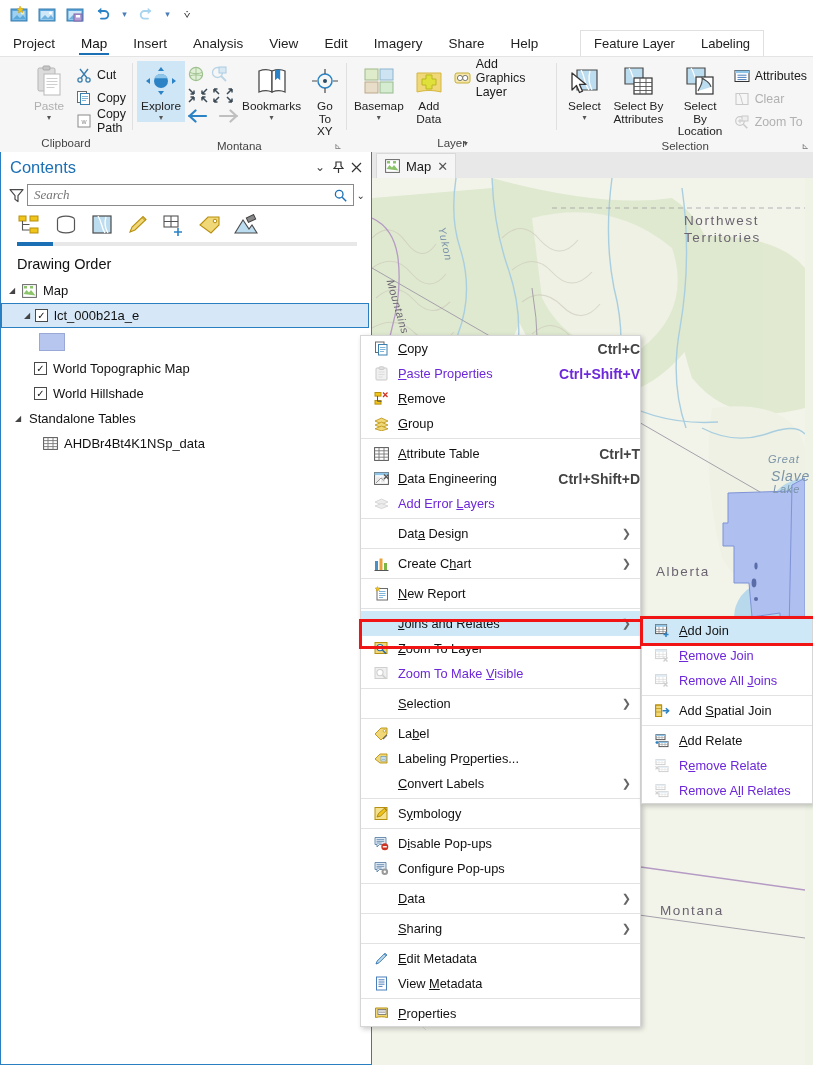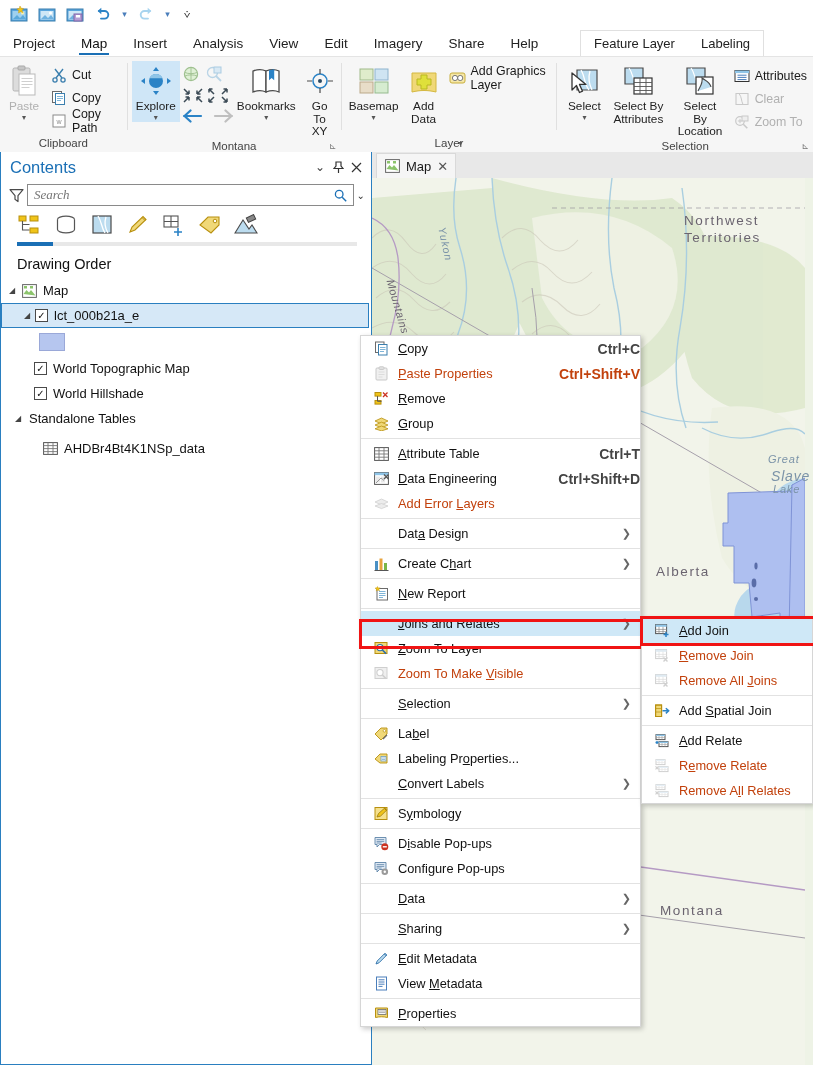--- a/index.html
+++ b/index.html
@@ -63,21 +63,21 @@
   #search-caret { font-size:10px; color:#333; padding-left:3px; cursor:pointer;}
   #ctab-row { height:34px; display:flex; align-items:center; padding-left:16px; gap:10px; }
   .ctab { width:26px; height:26px; display:flex; align-items:center; justify-content:center; cursor:pointer; }
   #ctab-underline { height:4px; margin:0 14px 0 16px; background:#e8e8e8; position:relative;}
   #ctab-underline:before { content:""; position:absolute; left:0; top:0; width:36px; height:4px; background:#1a6fb5;}
 
   #toc { flex:1; padding-top:8px; overflow:hidden; }
   .toc-hdr { font-size:14.5px; padding:2px 0 6px 16px; color:#111; }
   .toc-row { display:flex; align-items:center; height:25px; padding-left:8px; font-size:13px; color:#111; cursor:pointer;}
   .toc-row.ind1 { padding-left:22px; }
-  .toc-row.ind2 { padding-left:40px;align-items:flex-end; }
+  .toc-row.ind2 { padding-left:40px; }
   .toc-row.selected { background:#d6e8f7; border:1px solid #2a7fc0; margin-right:2px; }
   .tri { width:11px; font-size:8px; color:#444; display:flex; align-items:center; }
   .cbx { width:13px; height:13px; border:1px solid #4a4a4a; background:#fff; display:flex; align-items:center;
          justify-content:center; font-size:10px; color:#111; margin-right:6px; line-height:1;}
   .toc-swatch { width:26px; height:18px; background:#b6c6ef; border:1px solid #9aa8d8; margin-left:16px;}
   .toc-ico { width:18px; height:16px; display:flex; align-items:center; justify-content:center; margin-right:5px;}
 
   
   #mapview { flex:1; display:flex; flex-direction:column; background:#e8e8e8; position:relative;}
   #maptabbar { height:26px; display:flex; align-items:flex-end; background:#e8e8e8; }
@@ -88,21 +88,21 @@
   .maplabel { position:absolute; font-family:"Liberation Sans", sans-serif; color:#6b6470; white-space:pre; letter-spacing:1.6px;}
 
   
   #ctxmenu { position:absolute; left:360px; top:335px; width:281px; background:#fff;
              border:1px solid #d6d6d6; box-shadow:2px 2px 5px rgba(0,0,0,.22); z-index:50; }
   .mi { height:25px; display:flex; align-items:center; padding-left:8px; font-size:12.8px; color:#111; cursor:pointer; position:relative;}
   .mi .mico { width:24px; display:flex; align-items:center; justify-content:center; }
   .mi .mtext { flex:1; padding-left:5px; }
   .mi .mkey { color:#444; font-size:14px; padding-right:0;font-weight:bold; }
   .mi .marrow { position:absolute; right:9px; font-size:11px; color:#666; }
-  .mi.dis, .mi.dis .mkey { color:#c2410c; }
+  .mi.dis, .mi.dis .mkey { color:#6d28d9; }
   .mi.hl { background:#cfe8f7; }
   .msep { height:1px; background:#e2e2e2; margin:2px 0; }
   .u { text-decoration:underline; }
   #hlbox-joins { position:absolute; left:-2px; top:283px; width:285px; height:30px; border:3px solid #f01414; z-index:60; pointer-events:none;}
 
   
   #submenu { position:absolute; left:641px; top:617px; width:172px; background:#fff;
              border:1px solid #d6d6d6; box-shadow:2px 2px 5px rgba(0,0,0,.22); z-index:55;}
   #hlbox-addjoin { position:absolute; left:-2px; top:-2px; width:176px; height:30px; border:3px solid #f01414; z-index:65; pointer-events:none;}
 
@@ -169,21 +169,21 @@
   <div id="ctxtabs">
     <div class="tab">Feature Layer</div>
     <div class="tab">Labeling</div>
   </div>
 </div>
 
 <div id="ribbon">
 
   <div class="rgroup" style="width:132px;">
     <div class="rgroup-body">
-      <div class="bigbtn" style="min-width:48px;">
+      <div class="bigbtn" style="min-width:48px;margin-left:25px;">
         <div class="ico">
           <svg width="30" height="32" viewBox="0 0 30 32">
               <rect x="4" y="3" width="17" height="23" rx="1.5" fill="#dcdcdc" stroke="#b5b5b5"></rect>
               <rect x="9" y="1" width="7" height="4" rx="1" fill="#c6c6c6" stroke="#a9a9a9"></rect>
               <rect x="10" y="9" width="16" height="21" fill="#fff" stroke="#b9b9b9"></rect>
               <g stroke="#cfcfcf" stroke-width="1.2">
                 <path d="M12.5 13.5h11M12.5 16.5h11M12.5 19.5h11M12.5 22.5h8"></path>
               </g>
             </svg>
         </div>

